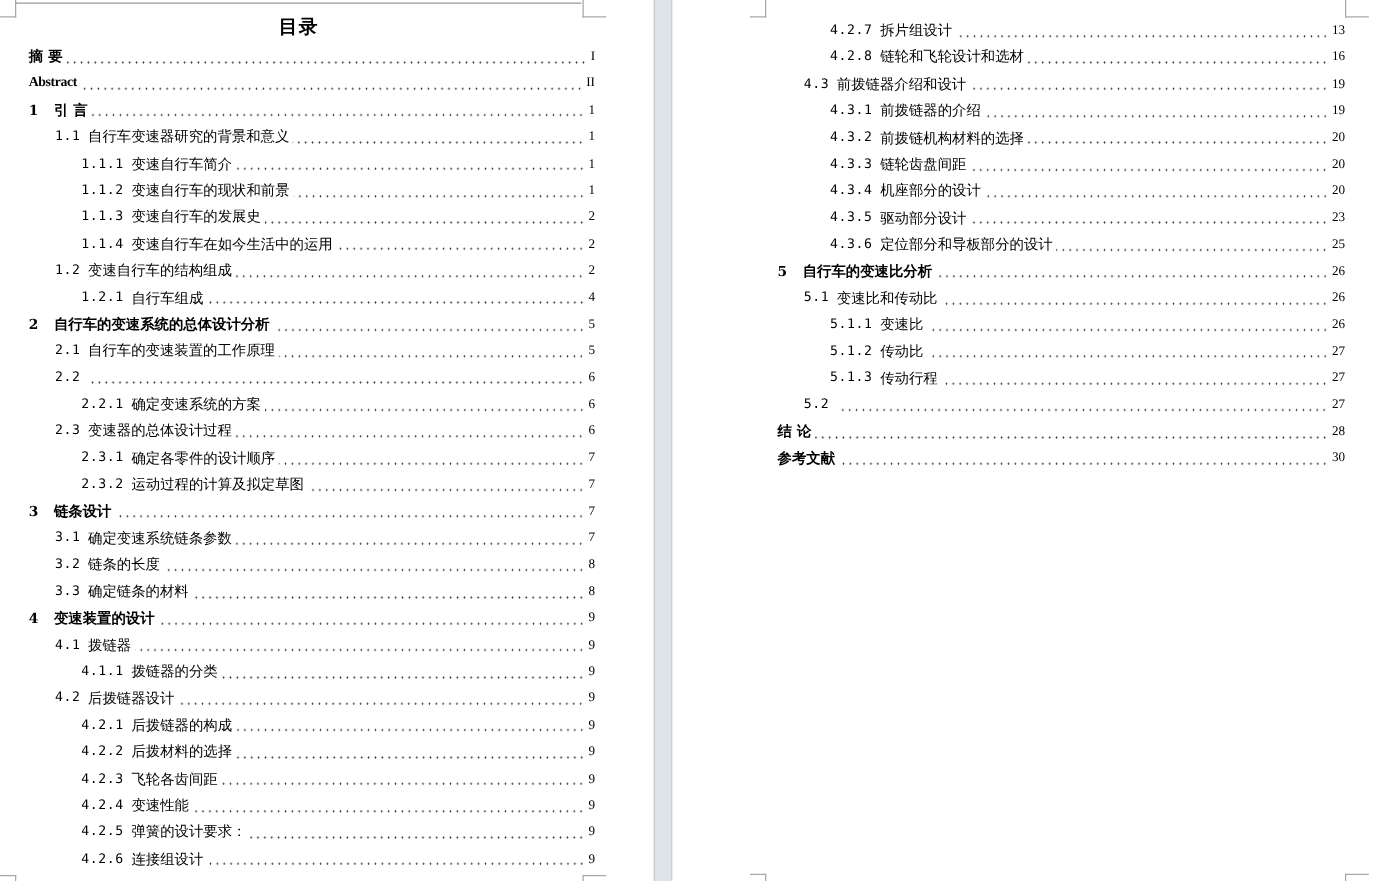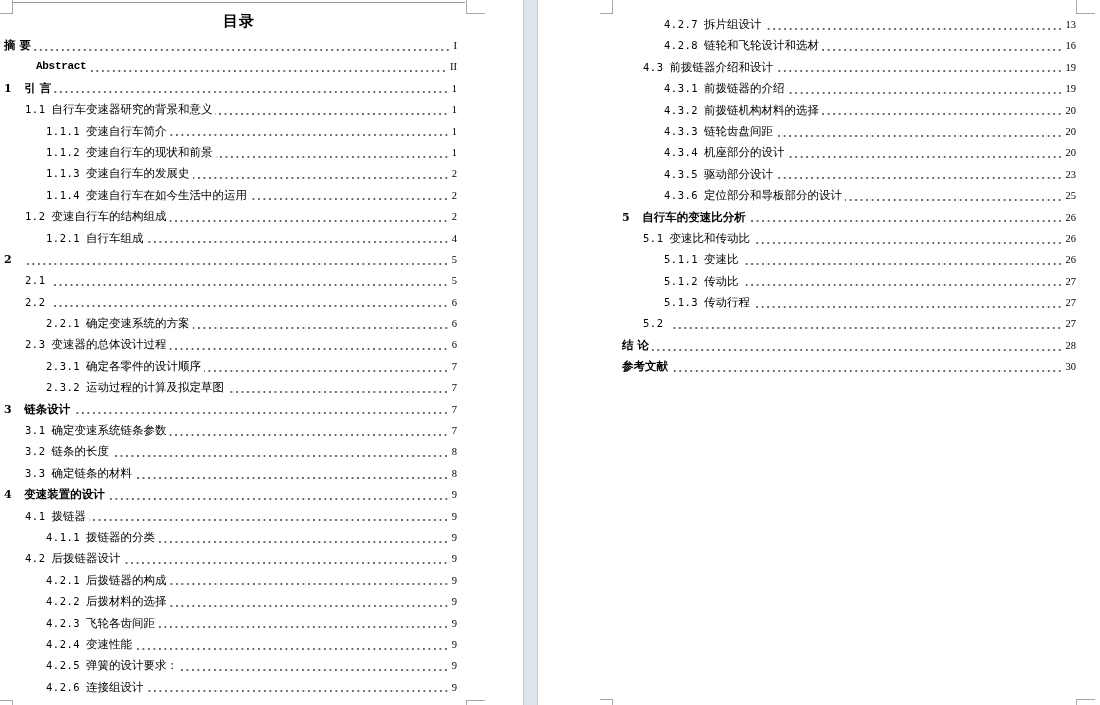--- a/index.html
+++ b/index.html
@@ -63,21 +63,21 @@
       font-size: 15px;
       font-weight: bold;
       letter-spacing: 1px;
     }
     .toc-list {
       position: absolute;
       margin: 0;
       padding: 0;
       list-style: none;
     }
-    .toc-left { left: 4px; top: 35px; width: 453px; }
+    .toc-left { left: 23px; top: 35px; width: 453px; }
     .toc-right { left: 622px; top: 14px; width: 454px; }
     .toc-row {
       position: relative;
       height: 21.4px;
       line-height: 21.4px;
       display: flex;
       align-items: center;
       font-size: 11.5px;
       white-space: nowrap;
       cursor: pointer;
@@ -86,21 +86,21 @@
     .toc-row.lvl1 { padding-left: 21px; }
     .toc-row.lvl2 { padding-left: 42px; }
     .toc-num {
       font-family: "DejaVu Sans Mono", monospace;
       font-size: 10.5px;
       letter-spacing: 0.5px;
       margin-right: 6px;
     }
     .toc-row.lvl0 .toc-num { margin-right: 12px; font-family: "DejaVu Serif", serif; font-size: 11px; }
     .toc-text { flex: 0 0 auto; }
-    .toc-row.serif .toc-text { font-family: Liberation Mono, monospace; font-size: 11px; letter-spacing: -0.3px; margin-left: 32px; }
+    .toc-row.serif .toc-text { font-family: Liberation Serif, serif; font-size: 11px; letter-spacing: -0.3px; }
     .toc-dots {
       flex: 1 1 auto;
       margin: 0 3px;
       height: 1px;
       align-self: center;
       transform: translateY(4px);
       background-image: radial-gradient(circle, #333 0.6px, transparent 0.9px);
       background-size: 5.5px 2px;
       background-repeat: repeat-x;
       background-position: right center;
@@ -175,25 +175,27 @@
           <span class="toc-page">2</span>
         </li>
         <li class="toc-row lvl2">
           <span class="toc-num">1.2.1</span>
           <span class="toc-text">自行车组成</span>
           <span class="toc-dots"></span>
           <span class="toc-page">4</span>
         </li>
         <li class="toc-row lvl0">
           <span class="toc-num">2</span>
+          <span class="toc-text">自行车的变速系统的总体设计分析</span>
           <span class="toc-dots"></span>
           <span class="toc-page">5</span>
         </li>
         <li class="toc-row lvl1">
           <span class="toc-num">2.1</span>
+          <span class="toc-text">自行车的变速装置的工作原理</span>
           <span class="toc-dots"></span>
           <span class="toc-page">5</span>
         </li>
         <li class="toc-row lvl1">
           <span class="toc-num">2.2</span>
           <span class="toc-dots"></span>
           <span class="toc-page">6</span>
         </li>
         <li class="toc-row lvl2">
           <span class="toc-num">2.2.1</span>

